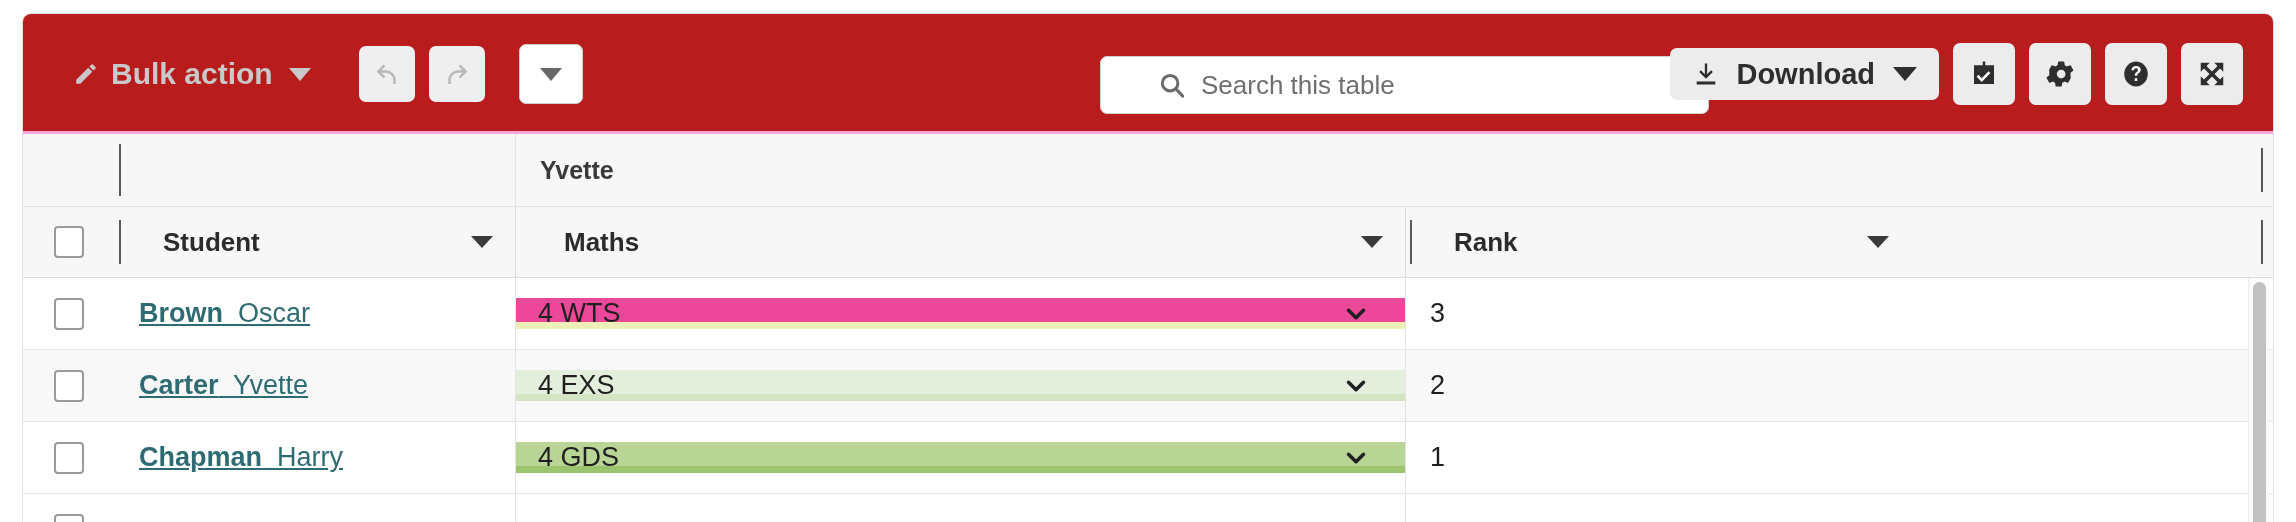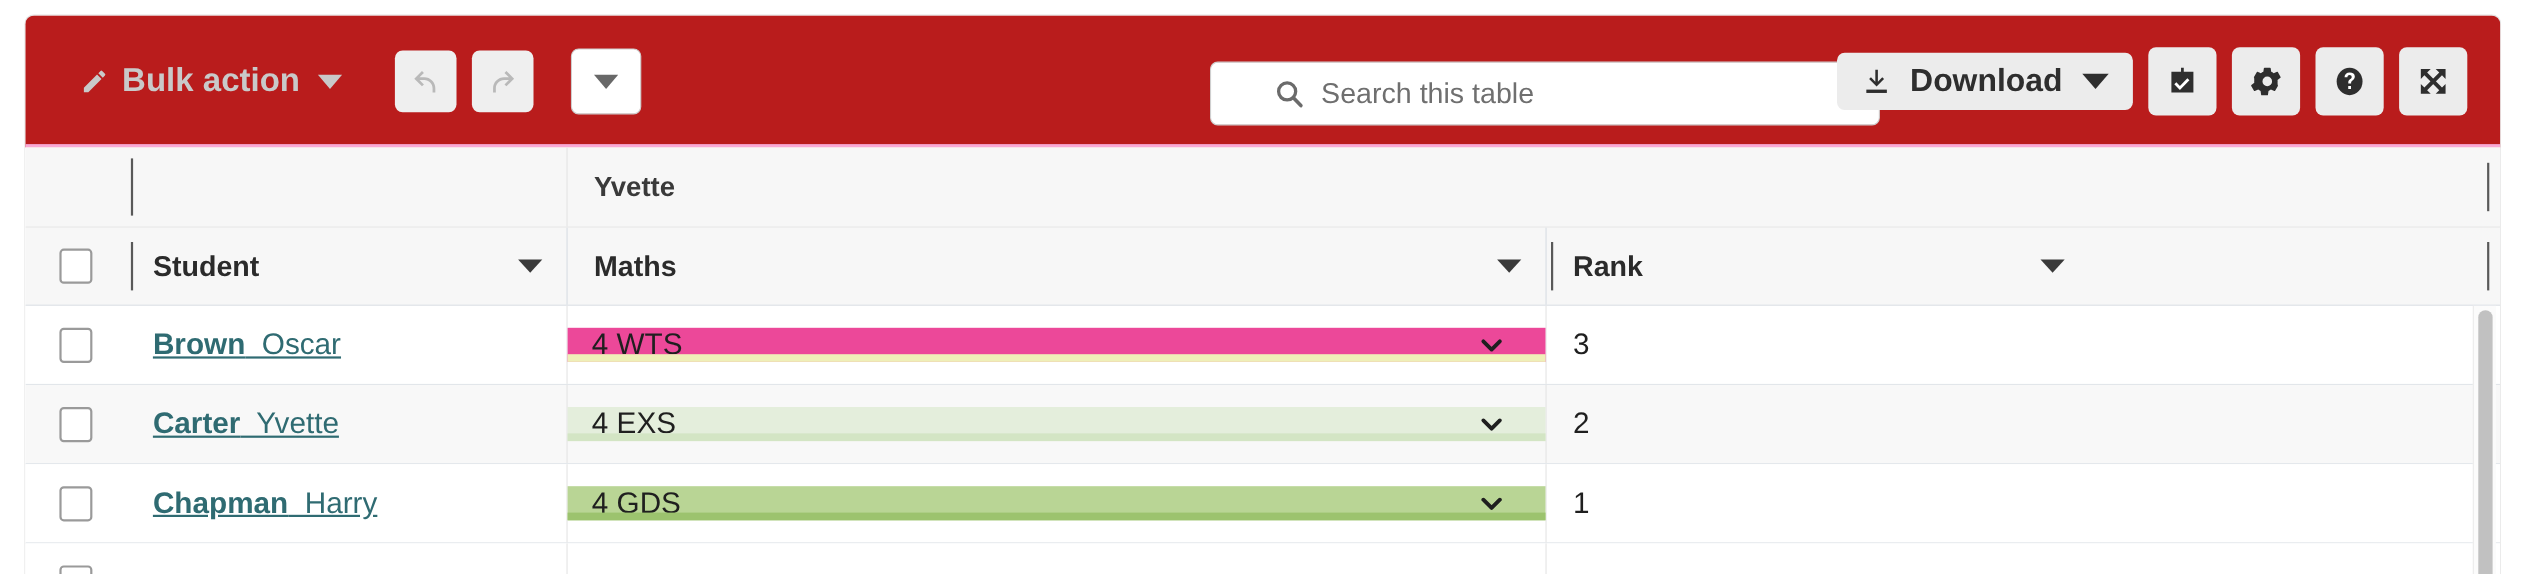--- a/index.html
+++ b/index.html
@@ -230,20 +230,21 @@
     font-size: 25px;
     font-weight: bold;
     color: #3a3a3a;
     padding-left: 24px;
   }
 
   .col-label {
     font-size: 26px;
     font-weight: bold;
     color: #2b2b2b;
+    margin-left: 24px;
   }
   .col-label.plain { padding-left: 24px; }
 
   .sortcaret {
     width: 0; height: 0;
     border-left: 11px solid transparent;
     border-right: 11px solid transparent;
     border-top: 12px solid #3a3a3a;
     margin-left: auto;
     margin-right: 22px;

